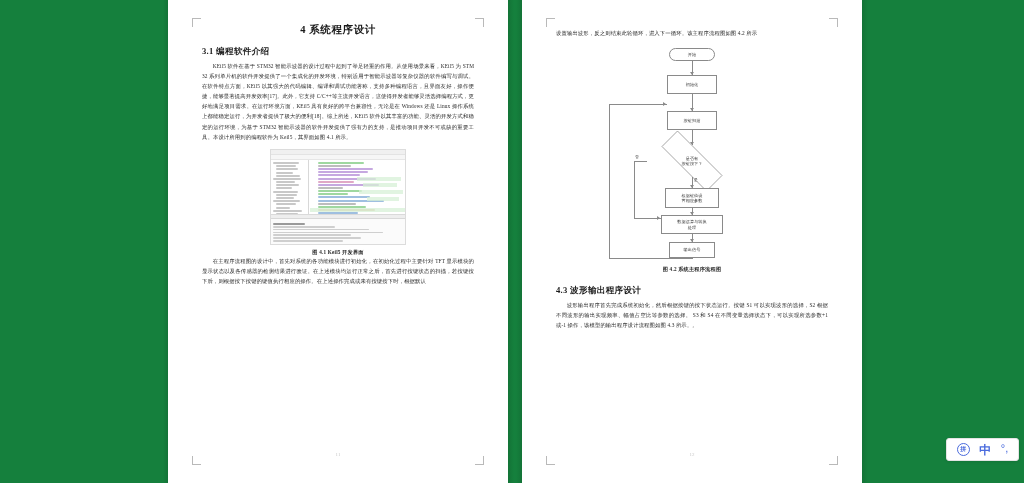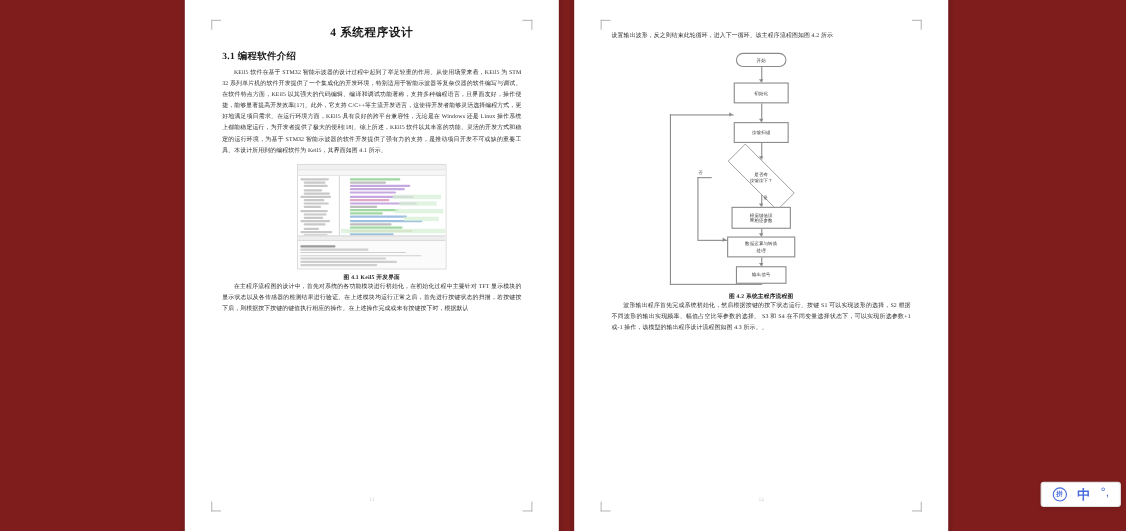--- a/index.html
+++ b/index.html
@@ -2,21 +2,21 @@
 <html><head>
 <meta charset="utf-8">
 <style>
   * { box-sizing: border-box; margin: 0; padding: 0; }
   html, body {
     width: 1024px; height: 483px;
     overflow: hidden;
     background: #e2e2e2;
     font-family: "Liberation Serif", "DejaVu Serif", serif;
   }
-  #root { position: relative; width: 1024px; height: 483px; background: #7f1d1d; }
+  #root { position: relative; width: 1024px; height: 483px; background: #15803d; }
 
   
   .page {
     position: absolute;
     top: 0;
     height: 483px;
     background: #ffffff;
     overflow: hidden;
   }
   #page-left  { left: 168px; width: 340px; }
@@ -333,20 +333,21 @@
 
         <div class="vline" style="left:32px; top:56px; height:155px;"></div>
         <div class="hline" style="left:32px; top:56px; width:58px;"></div>
         <div class="arrow-r" style="left:86px; top:53.8px;"></div>
         <div class="hline" style="left:32px; top:210px; width:83px;"></div>
         <div class="vline" style="left:115px; top:210px; height:1px;"></div>
       </div>
 
       <div class="figcap" style="margin-top:6px;">图 4.2 系统主程序流程图</div>
 
+      <h2 class="h2" style="margin-top:12px;">4.3 波形输出程序设计</h2>
 
       <p class="para">波形输出程序首先完成系统初始化，然后根据按键的按下状态运行。按键 S1 可以实现波形的选择，S2 根据不同波形的输出实现频率、幅值占空比等参数的选择。 S3 和 S4 在不同变量选择状态下，可以实现所选参数+1 或-1 操作，该模型的输出程序设计流程图如图 4.3 所示。。</p>
     </div>
 
     <div class="pagenum">12</div>
   </div>
 
   <div id="ime-bar">
     <div class="ime-logo">拼</div>
     <div class="ime-mode">中</div>

